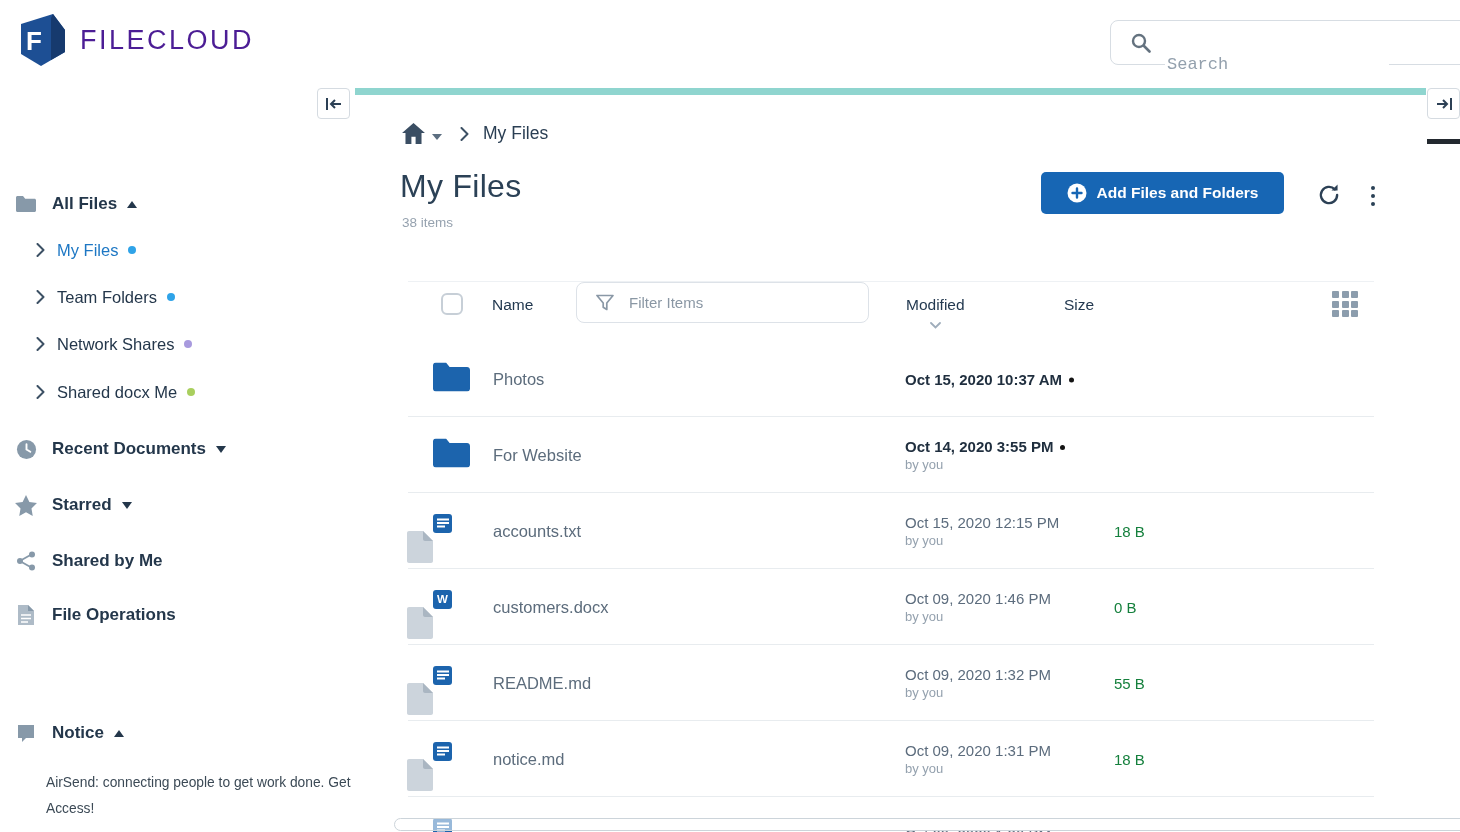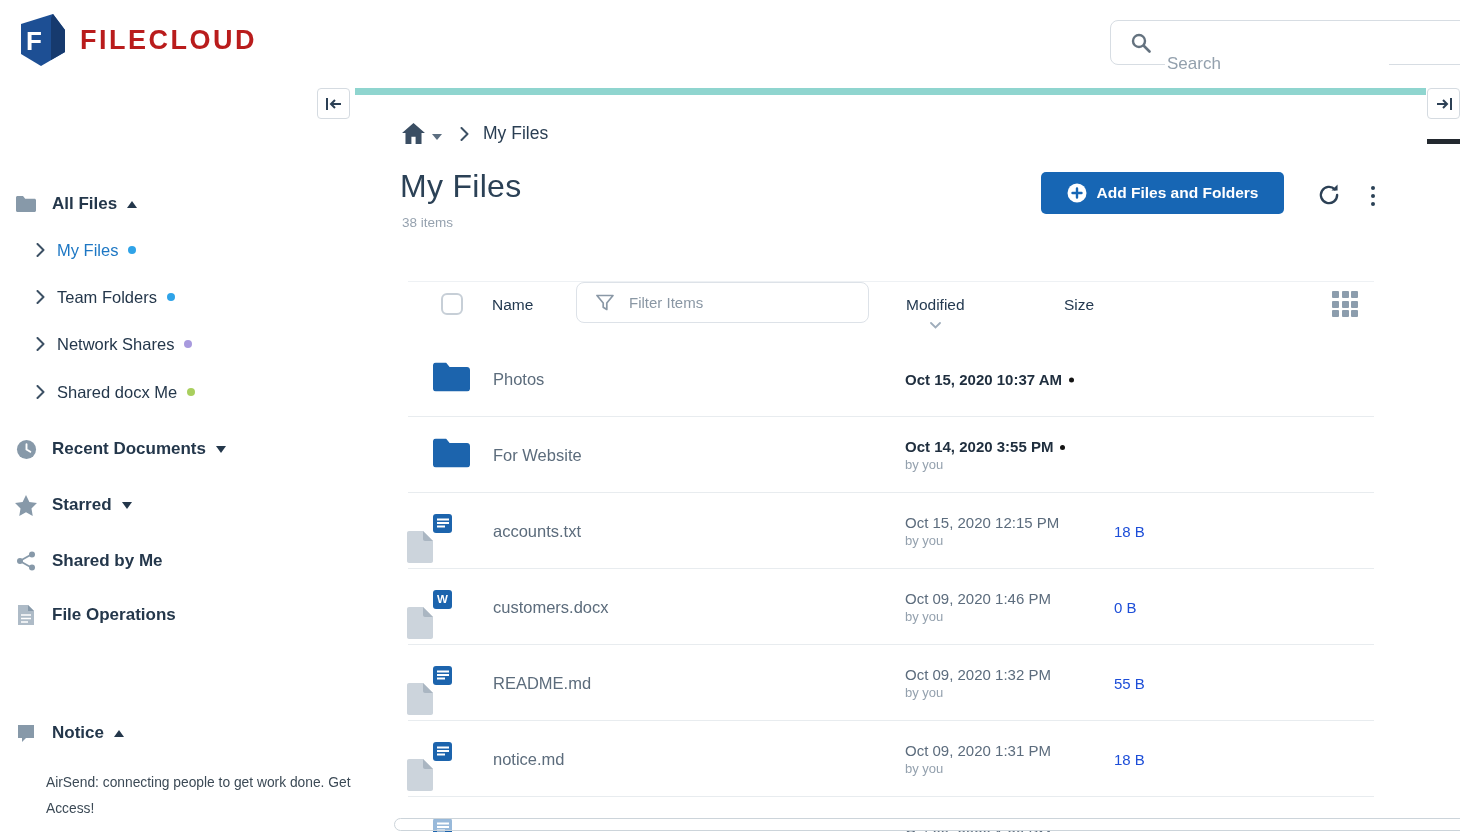--- a/index.html
+++ b/index.html
@@ -2,26 +2,26 @@
 <html><head>
 <meta charset="utf-8">
 <style>
   html,body{margin:0;padding:0;background:#fff;}
   #stage{position:relative;width:1460px;height:832px;background:#fff;overflow:hidden;
          font-family:"Liberation Sans",sans-serif;color:#24374b;}
 
   
   #topbar{position:absolute;left:0;top:0;width:1460px;height:86px;background:#fff;z-index:4;}
   #logo{position:absolute;left:20px;top:14px;display:flex;align-items:center;gap:14px;}
-  #brand-name{font-size:27px;letter-spacing:2.5px;color:#b91c1c;font-weight:700;}
+  #brand-name{font-size:27px;letter-spacing:2.5px;color:#4c1d95;font-weight:400;}
   #searchbox{position:absolute;left:1110px;top:20px;width:370px;height:45px;box-sizing:border-box;
              border:1px solid #d7dde3;border-radius:8px;display:flex;align-items:center;
              padding-left:20px;gap:14px;background:#fff;}
   #searchbox input{border:none;outline:none;font-size:17px;color:#39novos;color:#394a5a;width:220px;
-             font-family:Liberation Sans, sans-serif;margin-top:43px;}
+             font-family:Liberation Mono, monospace;margin-top:43px;}
   #searchbox input::placeholder{color:#93a0ad;}
 
   
   #sidebar{position:absolute;left:0;top:86px;width:355px;height:746px;background:#fff;}
   .side-item{position:absolute;left:14px;display:flex;align-items:center;height:26px;cursor:pointer;}
   .sicon{width:24px;display:flex;justify-content:center;margin-right:14px;}
   .slabel{font-size:17px;font-weight:700;color:#24374b;}
   .child-item{position:absolute;left:36px;display:flex;align-items:center;height:26px;cursor:pointer;}
   .child-label{font-size:16.5px;color:#24374b;margin-left:12px;}
   .child-label.active{color:#1d77c4;}
@@ -76,21 +76,21 @@
   .frow{position:relative;height:75px;border-bottom:1px solid #e8ecef;cursor:pointer;background:#fff;}
   .r-icon{position:absolute;left:25px;top:50%;transform:translateY(-50%);}
   .r-name{position:absolute;left:85px;top:50%;transform:translateY(-50%);font-size:16.5px;color:#5c6c7c;}
   .r-mod{position:absolute;left:497px;top:50%;transform:translateY(-50%);display:flex;
          flex-direction:column;gap:2px;}
   .mod-date{font-size:15px;color:#5c6c7d;white-space:nowrap;}
   .mod-strong .mod-date{color:#1f2e3e;font-weight:700;}
   .mod-by{font-size:13px;color:#94a1ae;}
   .newdot{display:inline-block;width:5px;height:5px;border-radius:50%;background:#141414;
          margin-left:7px;vertical-align:middle;}
-  .r-size{position:absolute;left:706px;top:50%;transform:translateY(-50%);font-size:15px;color:#1d4ed8;}
+  .r-size{position:absolute;left:706px;top:50%;transform:translateY(-50%);font-size:15px;color:#15803d;}
 
   
   .ficon{position:relative;width:38px;height:34px;}
   .ficon svg.doc{position:absolute;right:0;top:0;}
   .badge{position:absolute;left:0;bottom:-2px;width:19px;height:19px;background:#1c64ad;border-radius:3px;
          display:flex;align-items:center;justify-content:center;}
   .badge .wletter{color:#fff;font-size:11.5px;font-weight:700;}
 
   #hscroll{position:absolute;left:394px;top:818px;width:1080px;height:13px;border:1px solid #ccd4da;
          border-radius:8px;background:rgba(255,255,255,.55);z-index:7;box-sizing:border-box;}

